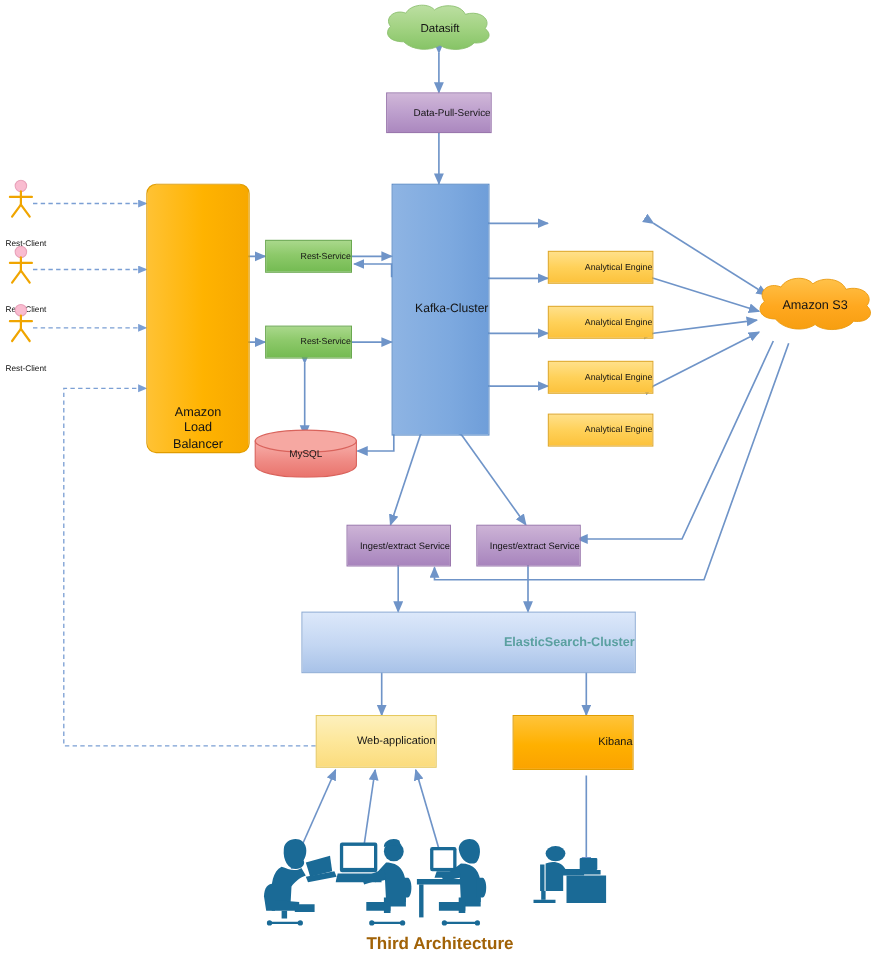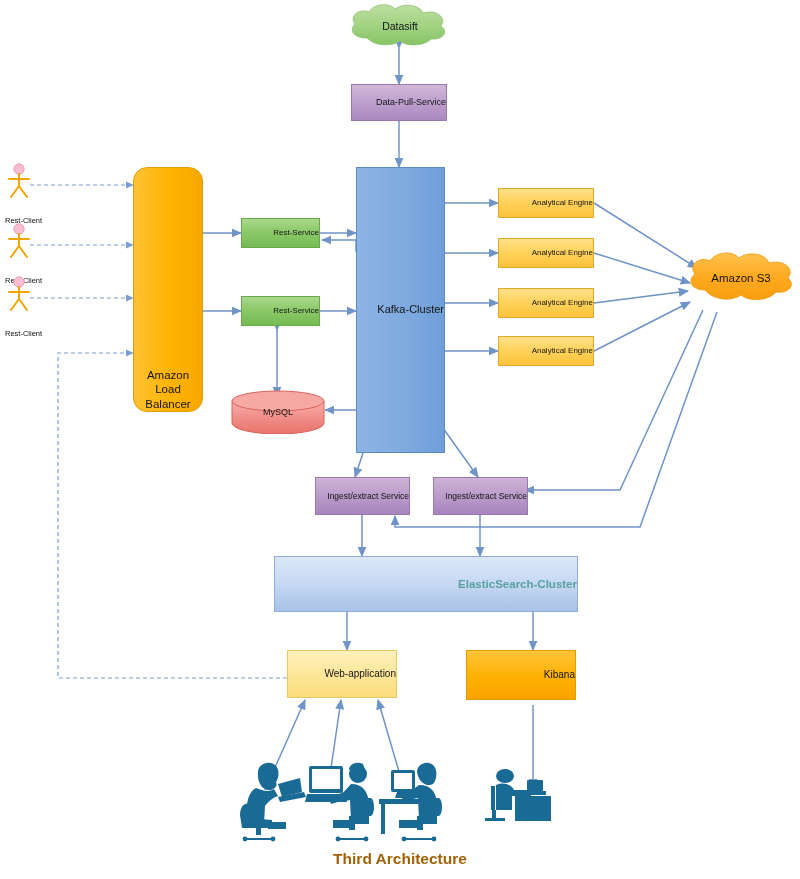--- a/index.html
+++ b/index.html
@@ -12,21 +12,21 @@
   .lbl{line-height:1.25;display:block;}
 
   
   .box-green{background:linear-gradient(180deg,#a9d88b 0%,#8dc96a 45%,#74bb52 100%);
              border:1px solid #6aa84f;font-size:8px;}
   .box-purple{background:linear-gradient(180deg,#cdb3d6 0%,#bb9ecb 45%,#a884bd 100%);
               border:1px solid #9a77ad;font-size:8.5px;}
   .box-purple-big{background:linear-gradient(180deg,#d0b7d8 0%,#bd9fcd 50%,#ab88bf 100%);
               border:1px solid #9a77ad;font-size:9px;}
   .box-amber{background:linear-gradient(180deg,#ffe08a 0%,#ffd159 50%,#fcc23c 100%);
-             border:1px solid #e0a92a;font-size:8px;}
+             border:1px solid #e0a92a;font-size:8px;margin-top:40px;}
   .box-kafka{background:linear-gradient(90deg,#8eb4e3 0%,#7da9df 60%,#6f9ed9 100%);
              border:1px solid #5b8cc8;font-size:11px;}
   .box-es{background:linear-gradient(180deg,#dce8fa 0%,#c3d6f2 55%,#a8c2e8 100%);
           border:1px solid #8fadd6;font-size:11.5px;font-weight:bold;color:#5aa0a0;}
   .box-lb{background:linear-gradient(90deg,#ffc234 0%,#ffb300 55%,#f7a800 100%);
           border:1px solid #e09c00;border-radius:9px;font-size:11.5px;}
   .box-webapp{background:linear-gradient(180deg,#fdf0bd 0%,#fde79a 50%,#fbdc7d 100%);
               border:1px solid #e6c95f;font-size:10px;}
   .box-kibana{background:linear-gradient(180deg,#ffc43a 0%,#ffb000 55%,#fba300 100%);
               border:1px solid #e09c00;font-size:10px;}
@@ -155,21 +155,21 @@
                C63,1 80,3 84,13 C99,9 110,19 103,28 C111,35 104,44 91,42
                C84,51 64,52 56,45 C46,52 28,50 20,40 Z" fill="url(#gs3)" stroke="#e99a10" stroke-width="0.8"></path>
     </svg>
     <span class="ctext">Amazon S3</span>
   </div>
 
   <div class="node box-purple-big" style="left:351px;top:84px;width:96px;height:37px;">
     <span class="lbl">Data-Pull-Service</span>
   </div>
 
-  <div class="node box-lb" style="left:133px;top:167px;width:70px;height:245px;flex-direction:column;border-radius:14px;">
+  <div class="node box-lb" style="left:133px;top:167px;width:94px;height:245px;flex-direction:column;">
     <span class="lbl">Amazon</span>
     <span class="lbl">Load</span>
     <span class="lbl">Balancer</span>
   </div>
 
   <div class="node box-green" style="left:241px;top:218px;width:79px;height:30px;">
     <span class="lbl">Rest-Service</span>
   </div>
   <div class="node box-green" style="left:241px;top:296px;width:79px;height:30px;">
     <span class="lbl">Rest-Service</span>
@@ -183,21 +183,21 @@
             <stop offset="0.55" stop-color="#ef8b85"></stop>
           <stop offset="1" stop-color="#e9736c"></stop>
         </linearGradient>
       </defs>
       <path d="M2,11 L2,33 A46,11 0 0 0 94,33 L94,11 Z" fill="url(#gmy)" stroke="#d9635c" stroke-width="1"></path>
       <ellipse cx="48" cy="11" rx="46" ry="10" fill="#f6a8a2" stroke="#d9635c" stroke-width="1"></ellipse>
     </svg>
     <span class="ctext">MySQL</span>
   </div>
 
-  <div class="node box-kafka" style="left:356px;top:167px;width:89px;height:286px;">
+  <div class="node box-kafka" style="left:356px;top:167px;width:89px;height:229px;">
     <span class="lbl">Kafka-Cluster</span>
   </div>
 
   <div class="node box-amber" style="left:498px;top:188px;width:96px;height:30px;">
     <span class="lbl">Analytical Engine</span>
   </div>
   <div class="node box-amber" style="left:498px;top:238px;width:96px;height:30px;">
     <span class="lbl">Analytical Engine</span>
   </div>
   <div class="node box-amber" style="left:498px;top:288px;width:96px;height:30px;">

